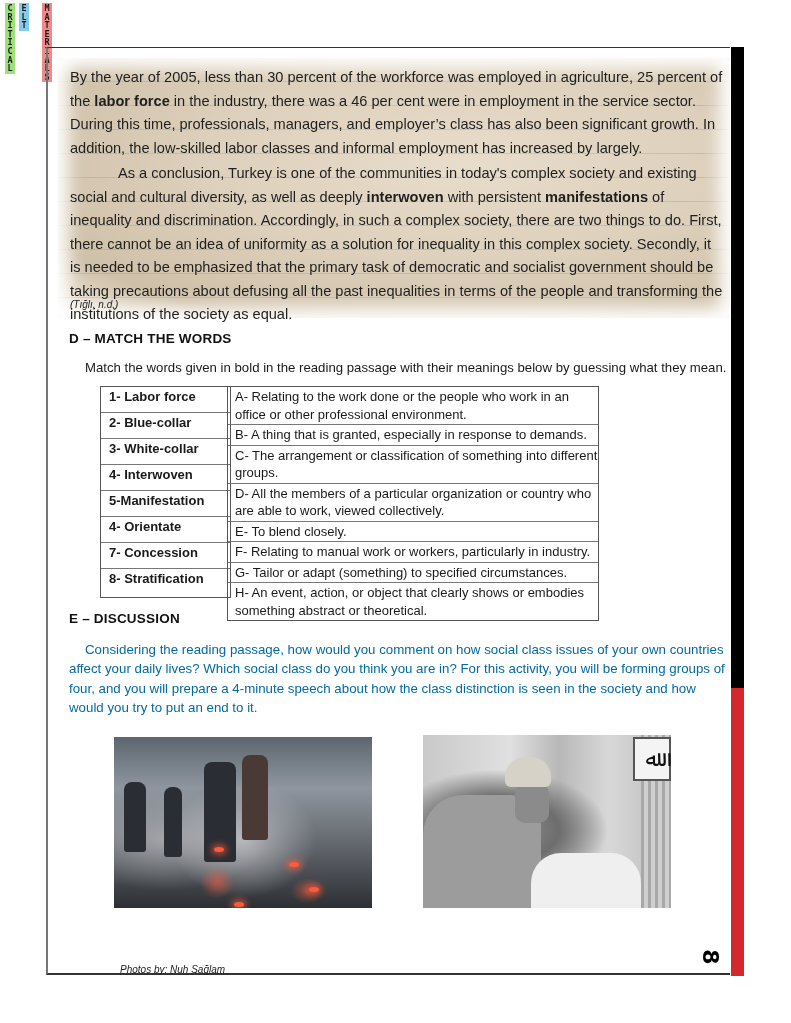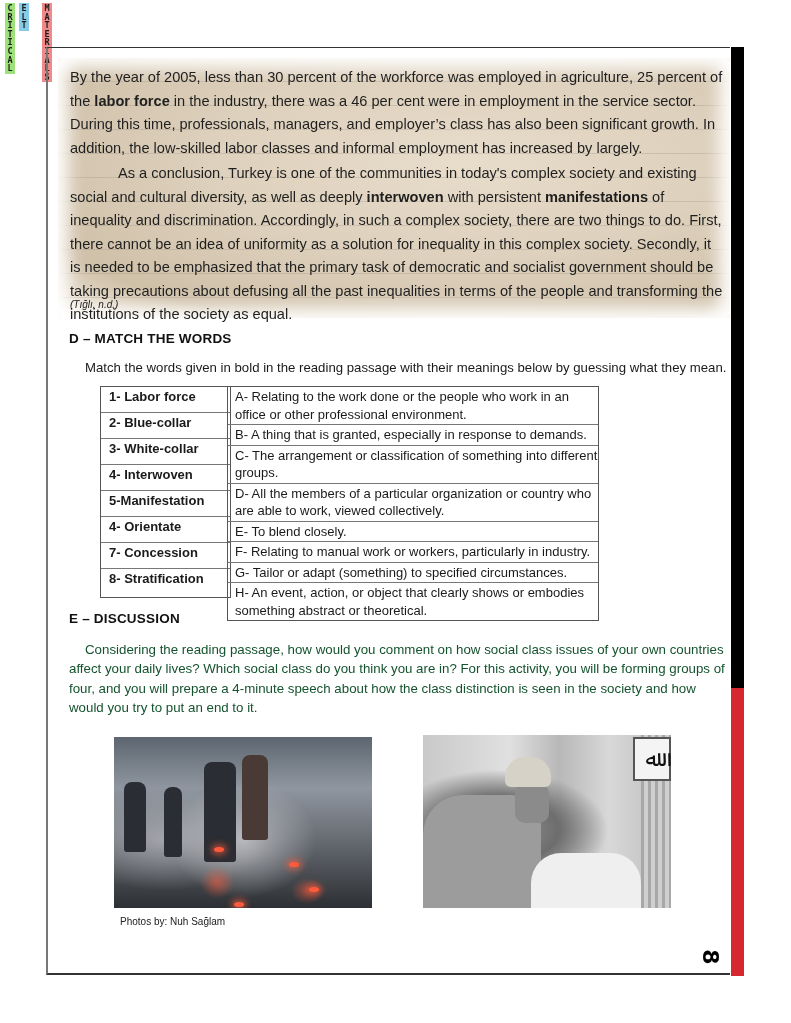--- a/index.html
+++ b/index.html
@@ -40,21 +40,21 @@
 
   
   .words { position: absolute; left: 71px; top: 386px; width: 131px; border: 1px solid #555; margin-left: 29px; }
   .word-cell { height: 26px; border-bottom: 1px solid #777; font-size: 13px; font-weight: bold; padding: 2px 0 0 8px; }
   .word-cell:last-child { border-bottom: none; height: 28px; }
 
   .defs { position: absolute; left: 227px; top: 386px; width: 372px; border: 1px solid #555; }
   .def-cell { border-bottom: 1px solid #777; font-size: 13px; line-height: 17.5px; padding: 1px 0 1px 7px; }
   .def-cell:last-child { border-bottom: none; }
 
-  .discussion { position: absolute; left: 69px; top: 640px; width: 656px; font-size: 13.3px; line-height: 19.3px; color: #14532d; text-indent: 16px; }
+  .discussion { position: absolute; left: 69px; top: 640px; width: 656px; font-size: 13.3px; line-height: 19.3px; color: #0369a1; text-indent: 16px; }
 
   
   .photo { position: absolute; overflow: hidden; }
   .photo-workers { left: 114px; top: 737px; width: 258px; height: 171px;
     background:
       radial-gradient(ellipse at 40% 85%, rgba(255,90,60,0.55) 0%, transparent 8%),
       radial-gradient(ellipse at 75% 90%, rgba(255,90,60,0.5) 0%, transparent 6%),
       radial-gradient(ellipse at 50% 60%, rgba(200,200,205,0.8) 0%, transparent 40%),
       radial-gradient(ellipse at 20% 60%, rgba(190,190,195,0.7) 0%, transparent 35%),
       linear-gradient(180deg, #5d6670 0%, #8f96a0 30%, #6e737a 55%, #2c2f33 100%); }
@@ -64,21 +64,21 @@
     background:
       radial-gradient(ellipse at 30% 55%, #9a9a9a 0%, #6d6d6d 25%, transparent 45%),
       linear-gradient(90deg, #c9c9c9 0%, #e0e0e0 35%, #b8b8b8 55%, #d8d8d8 75%, #bcbcbc 100%); }
   .photo-carver .head { position: absolute; left: 82px; top: 22px; width: 46px; height: 30px; background: #d7d2c8; border-radius: 20px 20px 6px 6px; }
   .photo-carver .face { position: absolute; left: 92px; top: 48px; width: 34px; height: 40px; background: #8b8b8b; border-radius: 10px; }
   .photo-carver .body { position: absolute; left: 0px; top: 60px; width: 118px; height: 113px; background: #9c9c9c; border-radius: 40px 30px 0 0; }
   .photo-carver .table { position: absolute; left: 108px; top: 118px; width: 110px; height: 55px; background: #efefef; border-radius: 30px 30px 0 0; }
   .photo-carver .panel { position: absolute; left: 218px; top: 0; width: 30px; height: 173px; background: repeating-linear-gradient(90deg, #a8a8a8 0 3px, #cfcfcf 3px 7px); }
   .photo-carver .callig { position: absolute; left: 210px; top: 2px; width: 38px; height: 44px; background: #f4f4f4; border: 2px solid #555; color: #111; font-size: 22px; text-align: center; line-height: 40px; }
 
-  .photo-credit { position: absolute; left: 120px; top: 916px; font-size: 10px; color: #222; }
+  .photo-credit { position: absolute; left: 120px; top: 964px; font-size: 10px; font-style: italic; color: #222; }
 
   .page-number { position: absolute; left: 699px; top: 946px; width: 22px; height: 22px; font-size: 22px; font-weight: bold; color: #000;
     transform: rotate(90deg); transform-origin: center; line-height: 22px; text-align: center; font-family: "DejaVu Sans", sans-serif; }
 </style>
 </head>
 <body>
 
 <div class="logo">
   <div class="logo-strip strip-green">
       <span>C</span>

